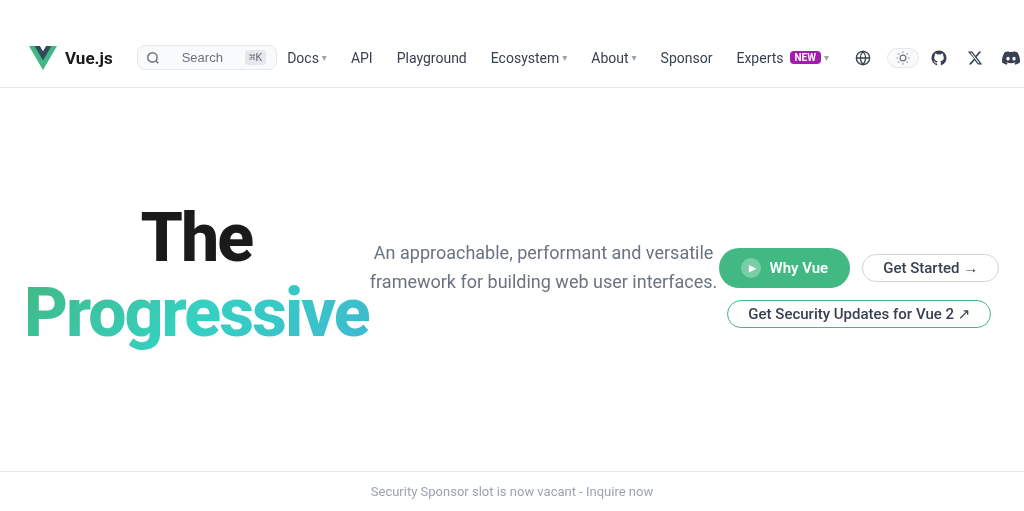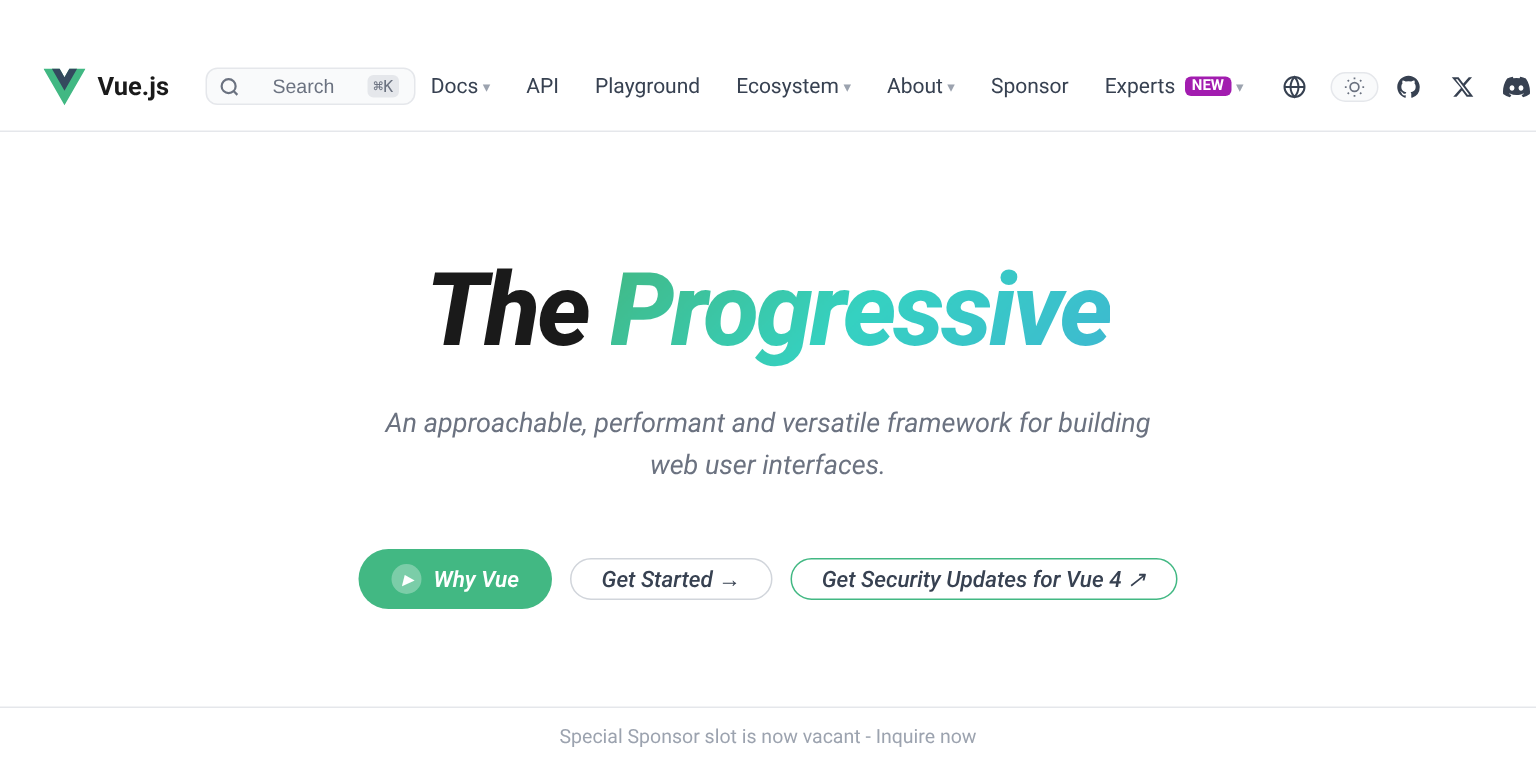--- a/index.html
+++ b/index.html
@@ -137,27 +137,26 @@
       cursor: pointer;
       background: #f9fafb;
       font-size: 13px;
       color: #6b7280;
       margin-left: 4px;
     }
 
     
     .hero {
       display: flex;
-      flex-direction: column;
+      flex-direction: row;
       align-items: center;
       justify-content: center;
       text-align: center;
       padding: 80px 24px 60px;
       min-height: 380px;
-      font-style: italic;
     }
 
     .hero-title {
       font-size: 68px;
       font-weight: 800;
       line-height: 1.1;
       color: #1a1a1a;
       letter-spacing: -2px;
       margin-bottom: 24px;
     }
@@ -347,20 +346,20 @@
 
   <div class="hero-buttons">
     <a class="btn-why-vue" href="#">
       <span class="play-icon">▶</span>
       <span>Why Vue</span>
     </a>
     <a class="btn-outline" href="#">
       <span>Get Started →</span>
     </a>
     <a class="btn-outline btn-security" href="#">
-      <span>Get Security Updates for Vue 4 ↗</span>
+      <span>Get Security Updates for Vue 2 ↗</span>
     </a>
   </div>
 </main>
 
 <div class="sponsor-banner">
-  <span>Special Sponsor slot is now vacant - Inquire now</span>
+  <span>Security Sponsor slot is now vacant - Inquire now</span>
 </div>
 
 </body></html>

